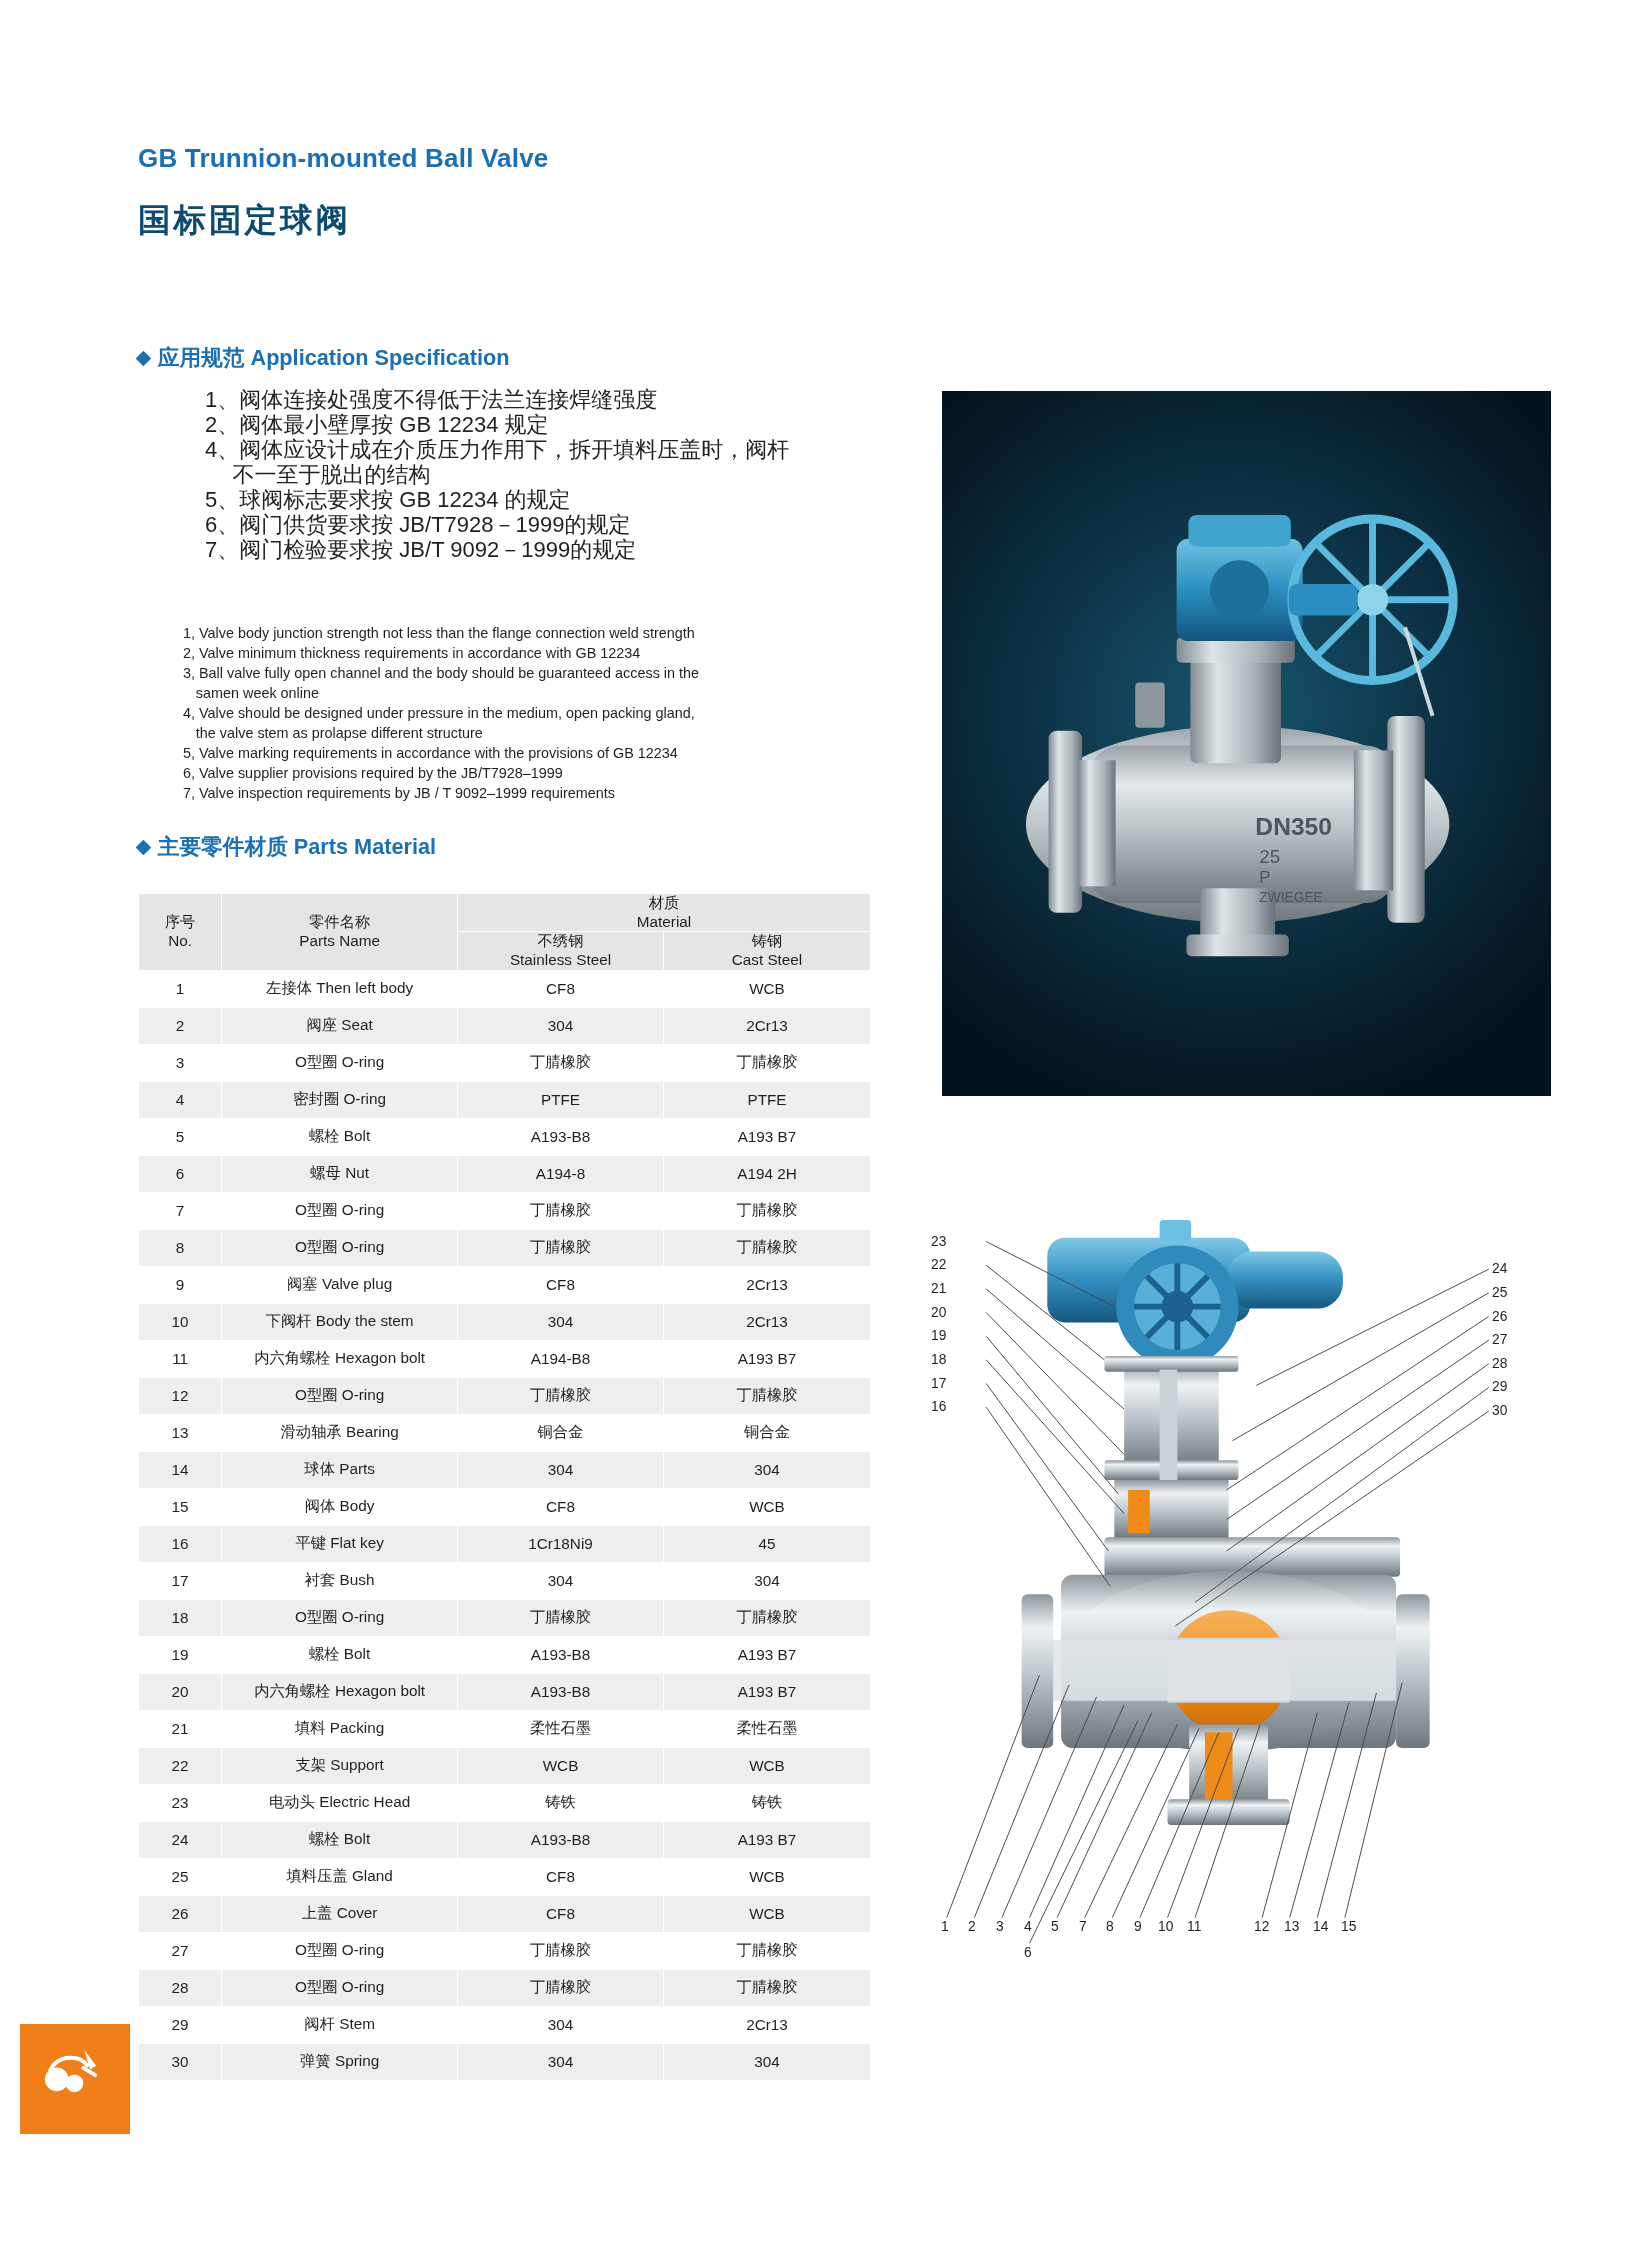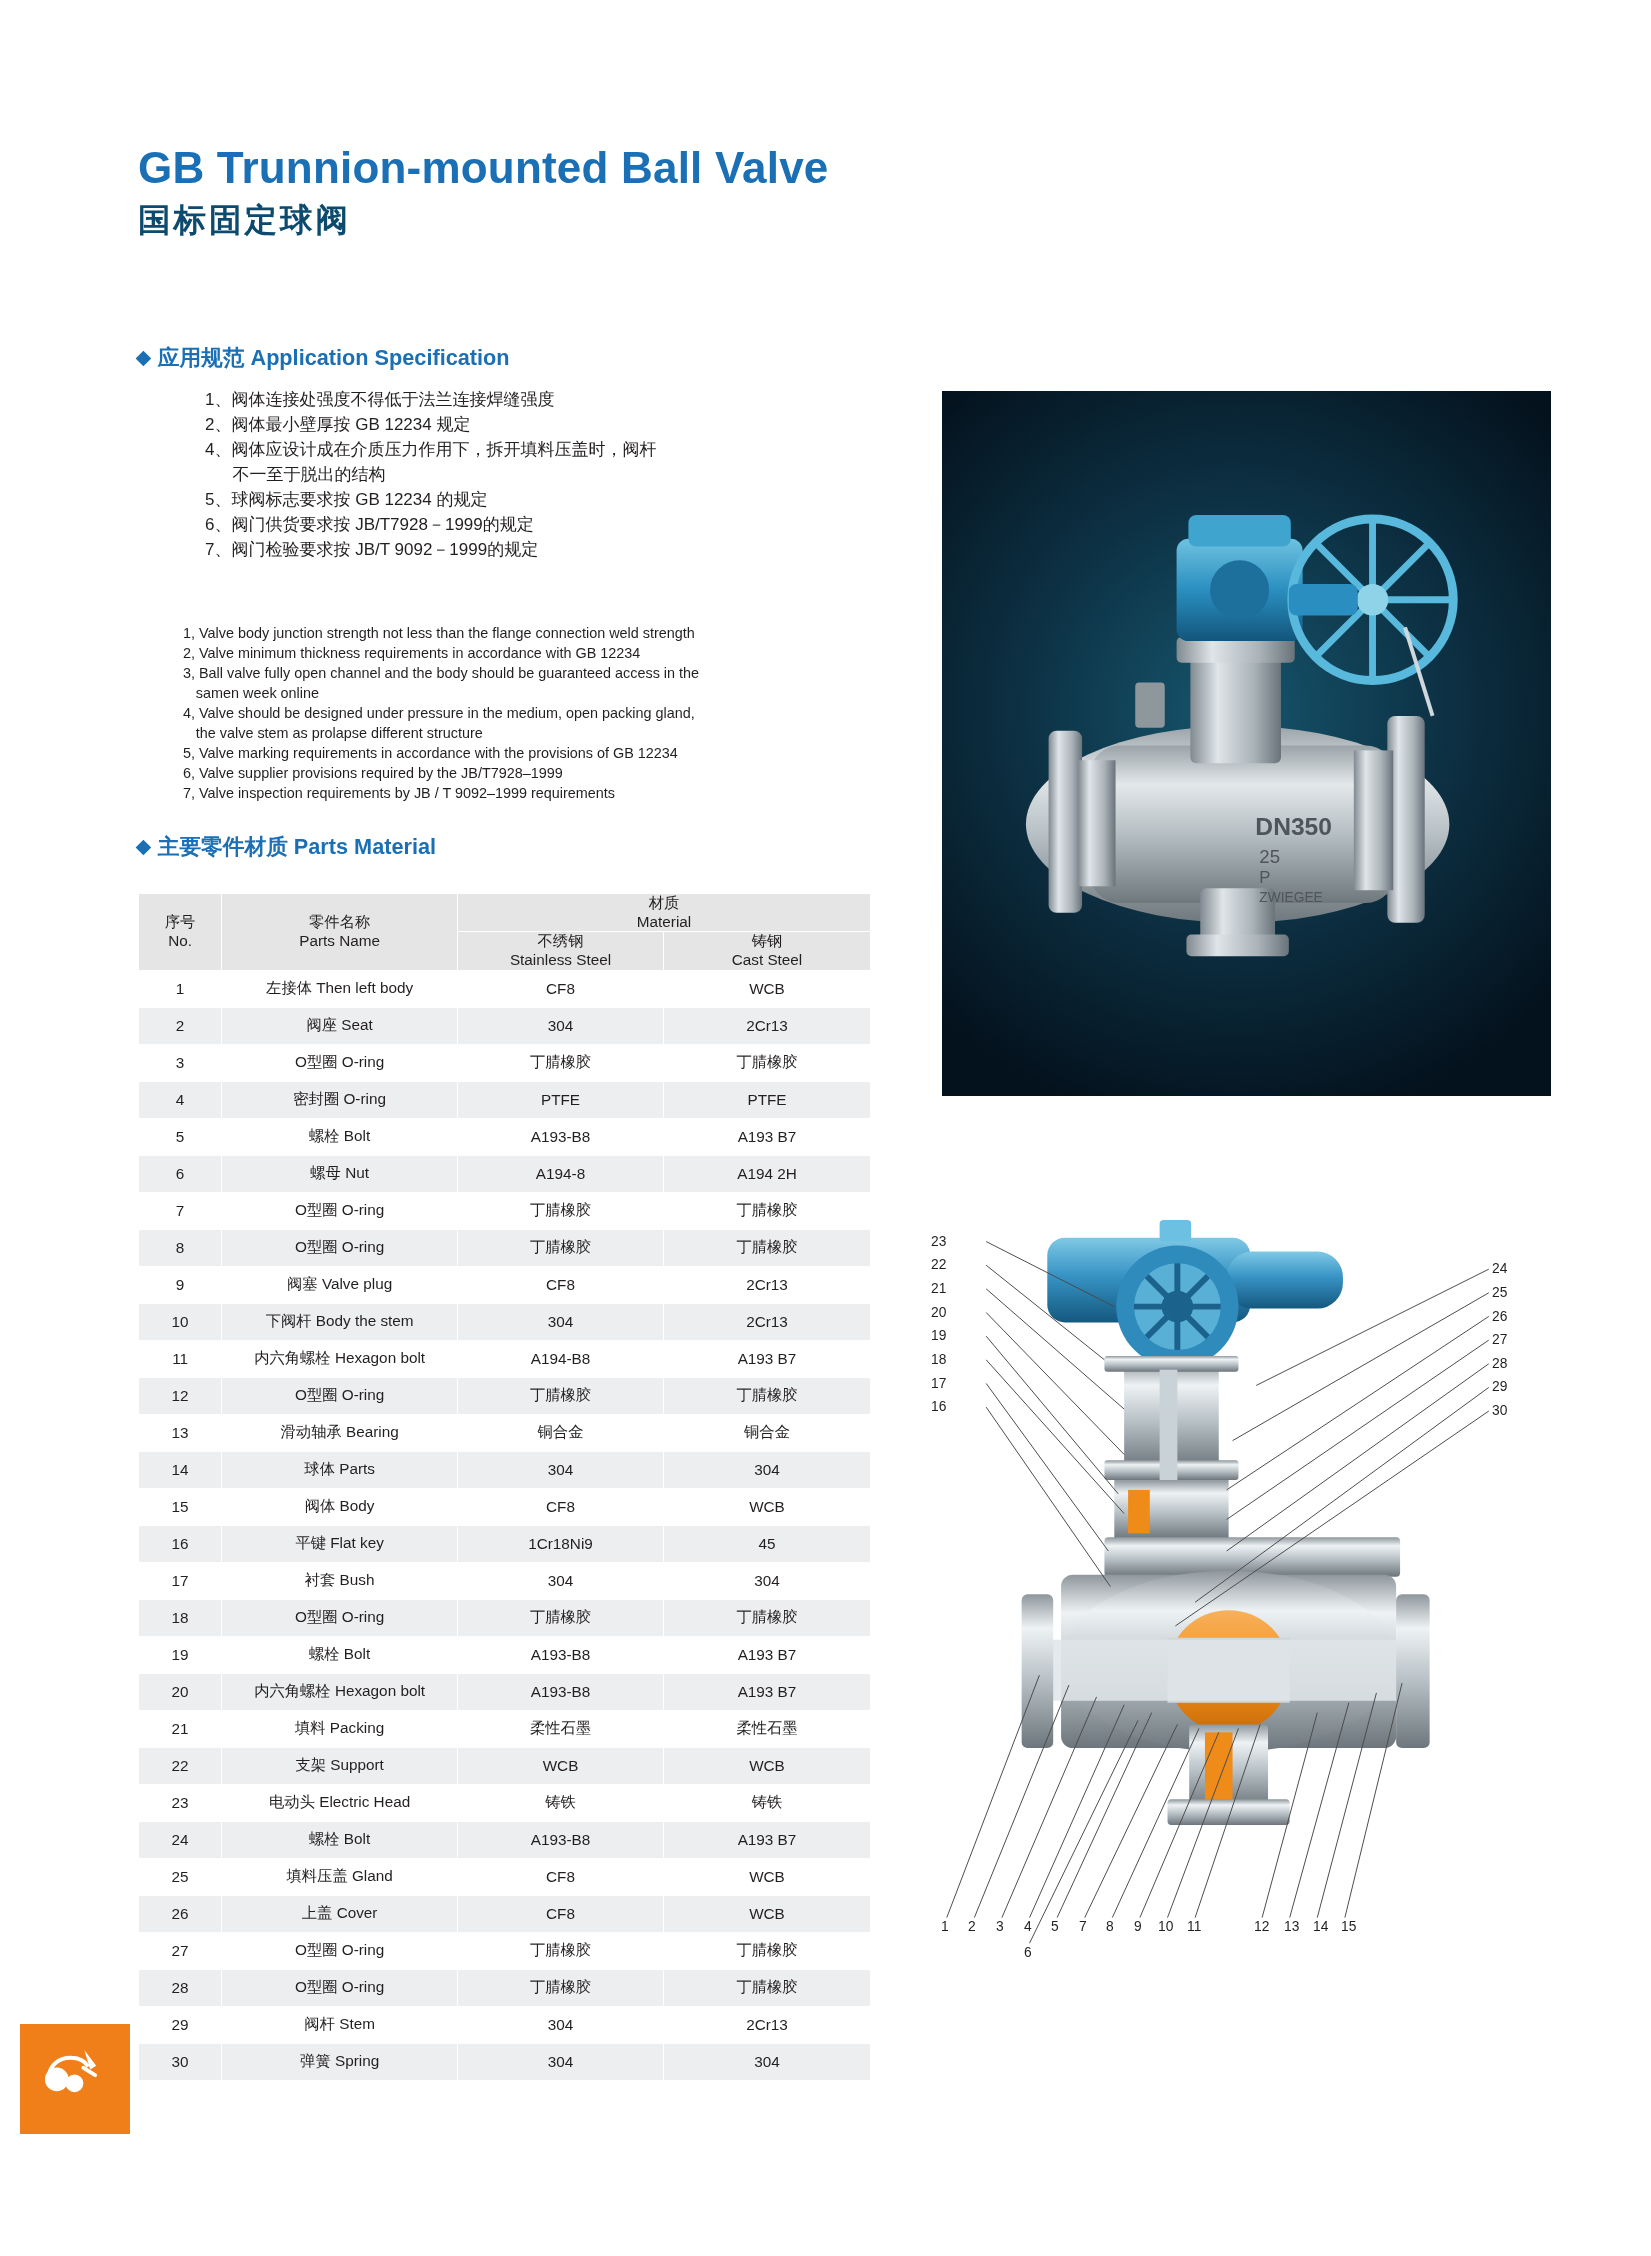--- a/index.html
+++ b/index.html
@@ -9,21 +9,21 @@
     font-family:"Liberation Sans", sans-serif;
     color:#231f20;
     position:relative;
     overflow:hidden;
   }
   .page { position:relative; width:1652px; height:2257px; }
 
   
   .title-en {
     position:absolute; left:138px; top:143px;
-    font-size:44px; font-weight:bold; color:#1a6fb5;
+    font-size:26px; font-weight:bold; color:#1a6fb5;
     letter-spacing:0.2px;
   }
   .title-cn {
     position:absolute; left:138px; top:199px;
     font-size:32.5px; font-weight:bold; color:#0c4a6e;
     letter-spacing:3px;
   }
 
   
   .sec-head {
@@ -37,21 +37,21 @@
     background:#1a6fb5;
     transform:rotate(45deg);
     margin-right:8.9px;
     position:relative; top:-1px;
   }
 
   
   .cn-list {
     position:absolute; left:205px; top:387px;
     width:630px;
-    font-size:17px; line-height:25px; color:#231f20;
+    font-size:22px; line-height:25px; color:#231f20;
   }
   .cn-list div { white-space:nowrap; }
   .cn-list .indent { padding-left:27.6px; }
 
   
   .en-list {
     position:absolute; left:183px; top:623px;
     width:690px;
     font-size:14.4px; line-height:20px; color:#231f20;
   }

